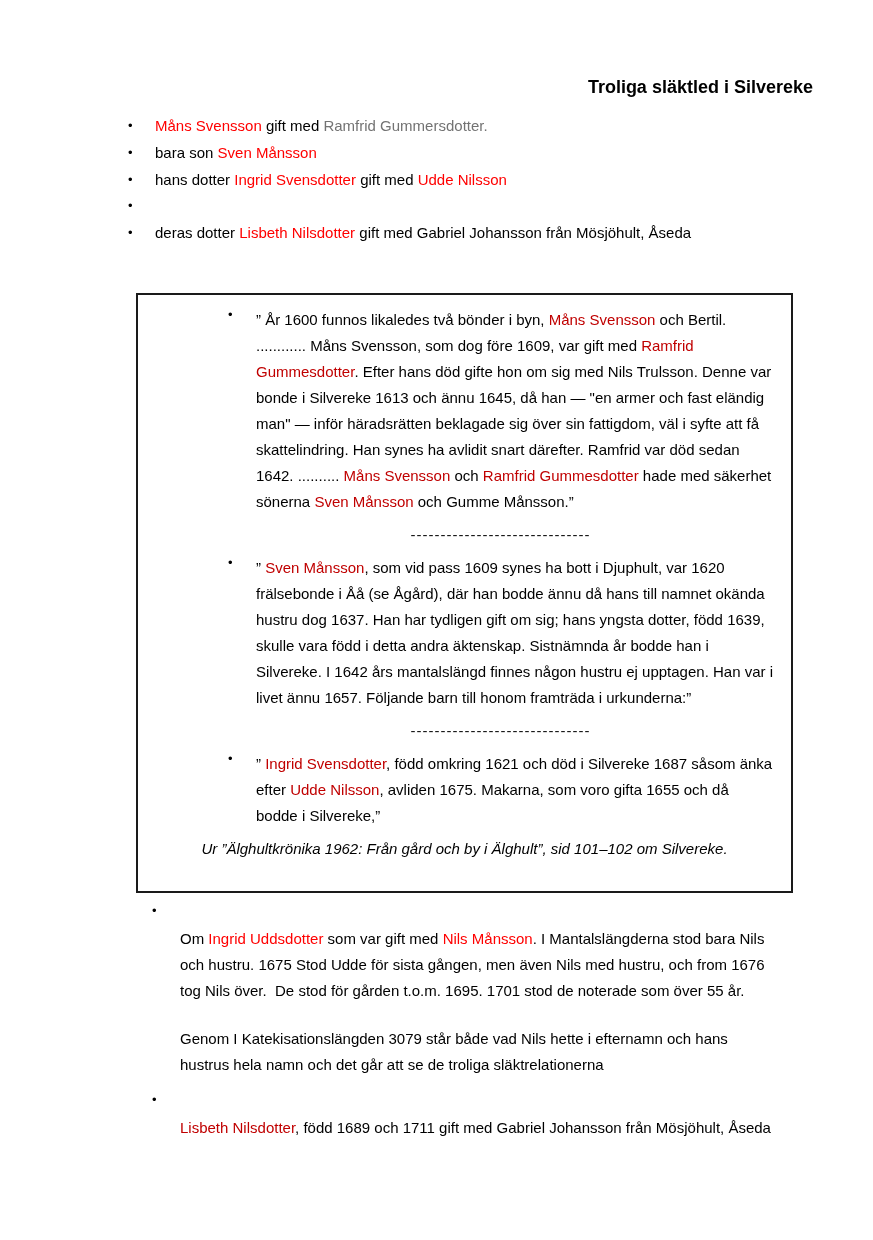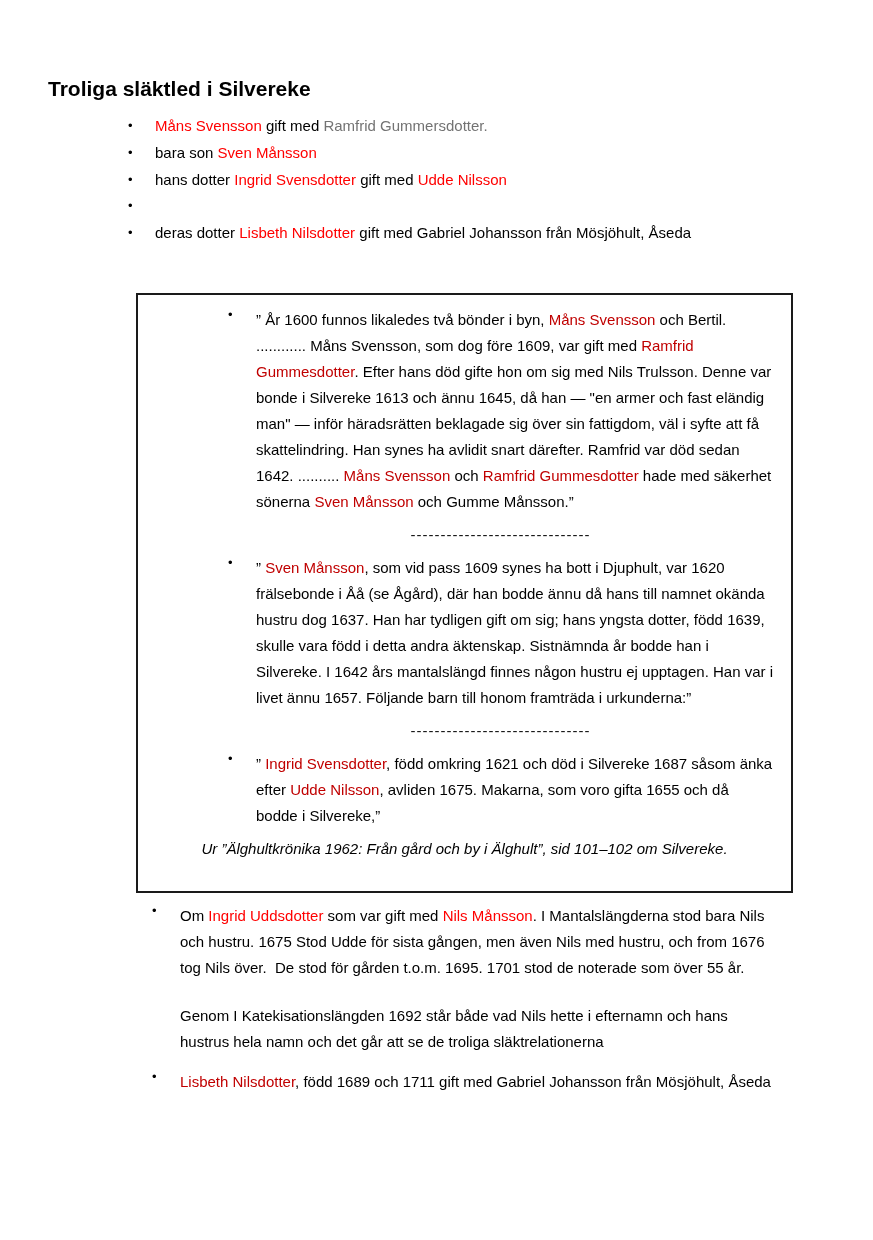--- a/index.html
+++ b/index.html
@@ -8,21 +8,21 @@
     width:873px;height:1240px;
     background:#ffffff;
     margin:0 auto;
     font-family:"Liberation Sans","DejaVu Sans",sans-serif;
     color:#000000;
     font-size:15px;
     overflow:hidden;
   }
   .doc-title{
     position:absolute;top:77px;left:48px;right:60px;
-    text-align:left;font-weight:bold;font-size:21px;
+    text-align:right;font-weight:bold;font-size:18px;
   }
   
   .top-list{position:absolute;top:113px;left:128px;right:50px;}
   .bullet-item{display:flex;align-items:flex-start;}
   .top-list .bullet-item{line-height:26.8px;}
   .marker{flex:0 0 27px;font-size:13px;line-height:inherit;}
   .rich{white-space:pre-wrap;}
   
   .quote-box{
     position:absolute;top:293px;left:136px;width:657px;height:600px;
@@ -37,21 +37,21 @@
     line-height:26px;margin:0 0 7px 0;letter-spacing:1px;color:#1a1a1a;
   }
   .citation{
     margin-top:2px;text-align:center;font-style:italic;line-height:26px;
     padding:0 12px;
   }
   
   .notes{position:absolute;top:903px;left:152px;width:625px;}
   .notes .bullet-item{margin-bottom:0;}
   .notes .marker{flex:0 0 28px;}
-  .n-text{width:597px;line-height:26px;}
+  .n-text{width:597px;line-height:26px;margin-top:23px;}
   .n-paragraph{margin:22px 0 14px 28px;width:597px;line-height:26px;}
 </style>
 </head>
 <body>
 
 <div class="page">
 
   <div class="doc-title">Troliga släktled i Silvereke</div>
 
   <div class="top-list">
@@ -92,20 +92,20 @@
       <span class="q-text rich"><span>” </span><span style="color: rgb(192, 0, 0);">Ingrid Svensdotter</span><span>, född omkring 1621 och död i Silvereke 1687 såsom änka efter </span><span style="color: rgb(192, 0, 0);">Udde Nilsson</span><span>, avliden 1675. Makarna, som voro gifta 1655 och då bodde i Silvereke,”</span></span>
     </div>
     <div class="citation">Ur ”Älghultkrönika 1962: Från gård och by i Älghult”, sid 101–102 om Silvereke.</div>
   </div>
 
   <div class="notes">
     <div class="bullet-item">
       <span class="marker">•</span>
       <span class="n-text rich"><span>Om </span><span style="color: rgb(255, 0, 0);">Ingrid Uddsdotter</span><span> som var gift med </span><span style="color: rgb(255, 0, 0);">Nils Månsson</span><span>. I Mantalslängderna stod bara Nils och hustru. 1675 Stod Udde för sista gången, men även Nils med hustru, och from 1676 tog Nils över.  De stod för gården t.o.m. 1695. 1701 stod de noterade som över 55 år.</span></span>
     </div>
-    <div class="n-paragraph">Genom I Katekisationslängden 1692 står både vad Nils hette i efternamn och hans hustrus hela namn och det går att se de troliga släktrelationerna</div>
+    <div class="n-paragraph">Genom I Katekisationslängden 3079 står både vad Nils hette i efternamn och hans hustrus hela namn och det går att se de troliga släktrelationerna</div>
     <div class="bullet-item">
       <span class="marker">•</span>
       <span class="n-text rich"><span style="color: rgb(192, 0, 0);">Lisbeth Nilsdotter</span><span>, född 1689 och 1711 gift med Gabriel Johansson från Mösjöhult, Åseda</span></span>
     </div>
   </div>
 
 </div>
 
 </body></html>

